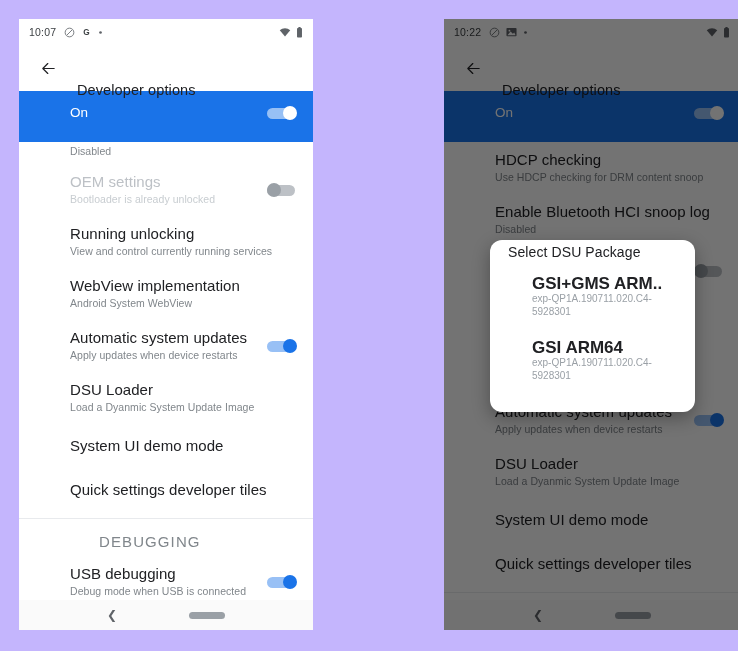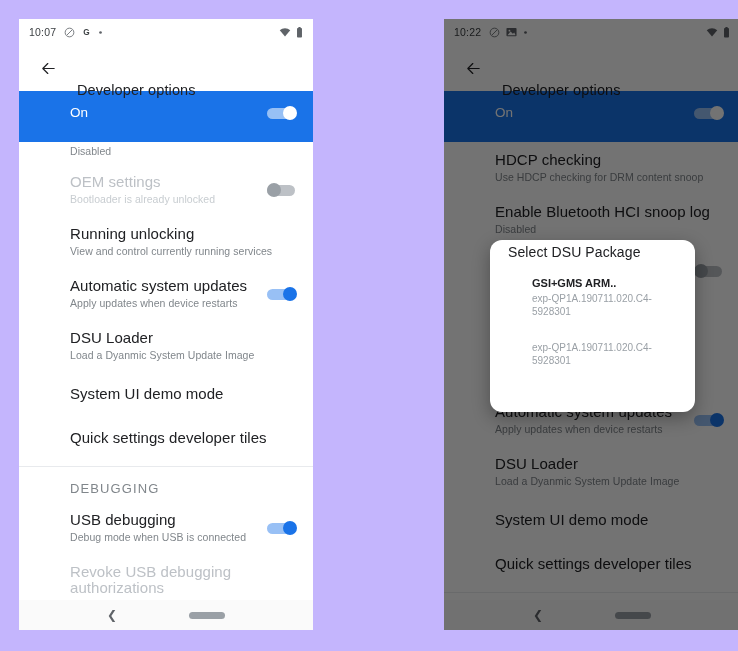--- a/index.html
+++ b/index.html
@@ -98,22 +98,22 @@
     font-size: 15px; color: #202124; line-height: 16px; letter-spacing: .05px;
   }
   .row .sub {
     font-size: 10.5px; color: #80868b; line-height: 14px; margin-top: 2px; letter-spacing: .05px;
   }
   .row.dim .ttl { color: #bdc1c6; }
   .row.dim .sub { color: #c8cdd1; }
   .row.orphan-sub { padding-top: 0; padding-bottom: 6px; min-height: 0; }
   .divider { height: 1px; background: #e8eaed; margin: 6px 0 0 0; }
   .section-head {
-    padding: 14px 16px 6px 51px;
-    font-size: 13px;
+    padding: 14px 16px 6px 80px;
+    font-size: 15px;
     letter-spacing: 1.1px;
     color: #80868b;
     text-transform: uppercase;
   }
 
   
   .navbar {
     position: absolute; left: 0; right: 0; bottom: 0;
     height: 30px;
     background: #fafafa;
@@ -136,21 +136,21 @@
     background: #fff;
     border-radius: 12px;
     box-shadow: 0 6px 18px rgba(0,0,0,.32);
     padding: 4px 0 0 0;
     overflow: hidden;
   }
   .dialog .dlg-title {
     font-size: 14px; color: #202124; padding: 0 18px 12px 18px; letter-spacing: .1px;
   }
   .dlg-item { padding: 4px 18px 4px 42px; }
-  .dlg-item .dlg-name { font-size: 11px; color: #202124; font-weight: bold; line-height: 15px; }
+  .dlg-item .dlg-name { font-size: 17px; color: #202124; font-weight: bold; line-height: 15px; }
   .dlg-item .dlg-desc { font-size: 10px; color: #9aa0a6; line-height: 13px; margin-top: 1px; }
   .dlg-gap { height: 14px; }
 
   .rtoggle-float {
     position: absolute; right: 16px; top: 245px;
   }
 </style>
 </head>
 <body>
 
@@ -231,20 +231,26 @@
           </div>
         </div>
 
         <div class="row">
           <div class="txt">
             <div class="ttl">Running unlocking</div>
             <div class="sub">View and control currently running services</div>
           </div>
         </div>
 
+        <div class="row">
+          <div class="txt">
+            <div class="ttl">WebView implementation</div>
+            <div class="sub">Android System WebView</div>
+          </div>
+        </div>
 
         <div class="row">
           <div class="txt">
             <div class="ttl">Automatic system updates</div>
             <div class="sub">Apply updates when device restarts</div>
           </div>
           <div class="toggle on blue">
             <span class="track"></span>
             <span class="thumb"></span>
           </div>
@@ -433,20 +439,21 @@
       <div class="scrim"></div>
 
       <div class="dialog">
         <div class="dlg-title">Select DSU Package</div>
         <div class="dlg-item">
           <div class="dlg-name">GSI+GMS ARM..</div>
           <div class="dlg-desc">exp-QP1A.190711.020.C4-5928301</div>
         </div>
         <div class="dlg-gap"></div>
         <div class="dlg-item">
+          <div class="dlg-name">GSI ARM64</div>
           <div class="dlg-desc">exp-QP1A.190711.020.C4-5928301</div>
         </div>
       </div>
 
     </div>
   </div>
 
 </div>
 
 </body></html>

